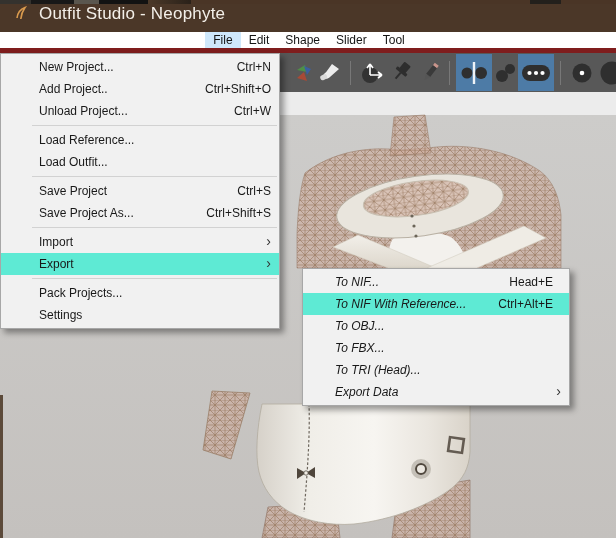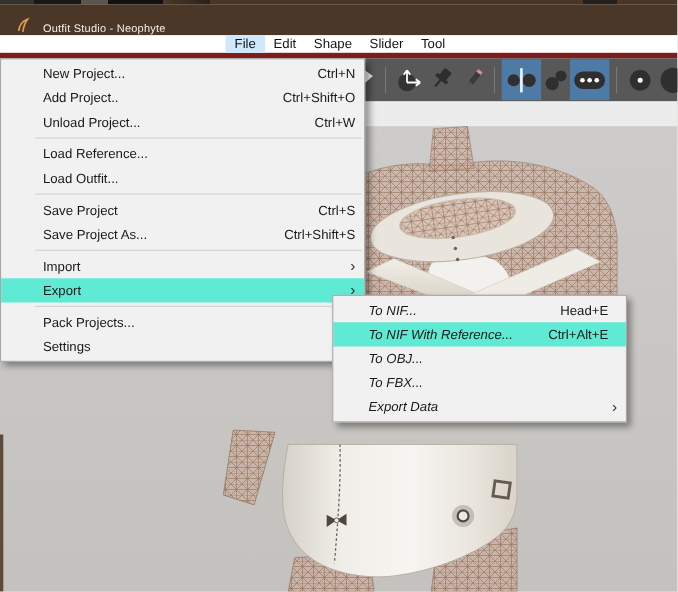--- a/index.html
+++ b/index.html
@@ -7,21 +7,21 @@
           font-family:"Liberation Sans",sans-serif;background:#c9c7c5;}
 
   
   .top-strip{position:absolute;left:0;top:0;width:616px;height:4px;
     background:linear-gradient(90deg,#34322e 0%,#34322e 5%,#181818 5%,#181818 12%,
       #5a564e 12%,#5a564e 16%,#121212 16%,#121212 24%,#4c3929 24%,#2a2119 31%,
       #4a3526 31%,#4a3526 86%,#23201c 86%,#23201c 91%,#4a3526 91%,#4a3526 100%);}
 
   
   .titlebar{position:absolute;left:0;top:4px;width:616px;height:28px;background:#4b3728;
-    display:flex;align-items:flex-end;color:#f3efe9;font-size:10px;}
+    display:flex;align-items:flex-start;color:#f3efe9;font-size:17px;}
   .titlebar .tb-icon{margin-left:12px;display:flex;}
   .titlebar .tb-title{margin-left:9px;letter-spacing:.2px;}
 
   
   .menubar{position:absolute;left:0;top:32px;width:616px;height:21px;background:#ffffff;
     display:flex;align-items:stretch;font-size:12px;color:#141414;padding-left:2px;
     box-sizing:border-box;border-bottom:5px solid #7f1d1d;justify-content:center;}
   .mbi{display:flex;align-items:center;padding:0 8px;cursor:default;}
   .mbi.active{background:#cfe8fb;}
 
@@ -32,21 +32,21 @@
   .tbbtn.active{background:#4d7ba6;height:37px;}
   .tbsep{width:1px;height:24px;background:#787878;margin:0 6px;flex:0 0 auto;}
 
   
   .viewport{position:absolute;left:0;top:92px;width:616px;height:446px;}
 
   
   .menu{position:absolute;background:#f1f1f1;border:1px solid #a7a7a7;
     box-shadow:4px 4px 6px rgba(0,0,0,.38);z-index:10;box-sizing:border-box;
     padding:2px 0;font-size:12px;color:#191919;}
-  #file-menu{left:0;top:53px;width:332px;}
+  #file-menu{left:0;top:53px;width:280px;}
   #export-menu{left:302px;top:268px;width:268px;}
   .mrow{height:22px;display:flex;align-items:center;position:relative;}
   .mrow.hl{background:#5eead4;}
   #file-menu .lbl{margin-left:38px;}
   #export-menu .lbl{margin-left:32px;font-style:italic;}
   .sc{margin-left:auto;margin-right:8px;}
   #export-menu .sc{margin-right:16px;}
   .arr{position:absolute;right:8px;top:50%;transform:translateY(-54%);font-size:14px;color:#333;}
   .msep{height:1px;background:#d2d2d2;margin:3px 2px 3px 31px;}
 </style>
@@ -296,18 +296,21 @@
         <span class="lbl">To NIF With Reference...</span>
         <span class="sc">Ctrl+Alt+E</span>
       </div>
       <div class="mrow">
         <span class="lbl">To OBJ...</span>
       </div>
       <div class="mrow">
         <span class="lbl">To FBX...</span>
       </div>
       <div class="mrow">
+        <span class="lbl">To TRI (Head)...</span>
+      </div>
+      <div class="mrow">
         <span class="lbl">Export Data</span>
         <span class="arr">›</span>
       </div>
     </div>
 
 </div>
 
 </body></html>

